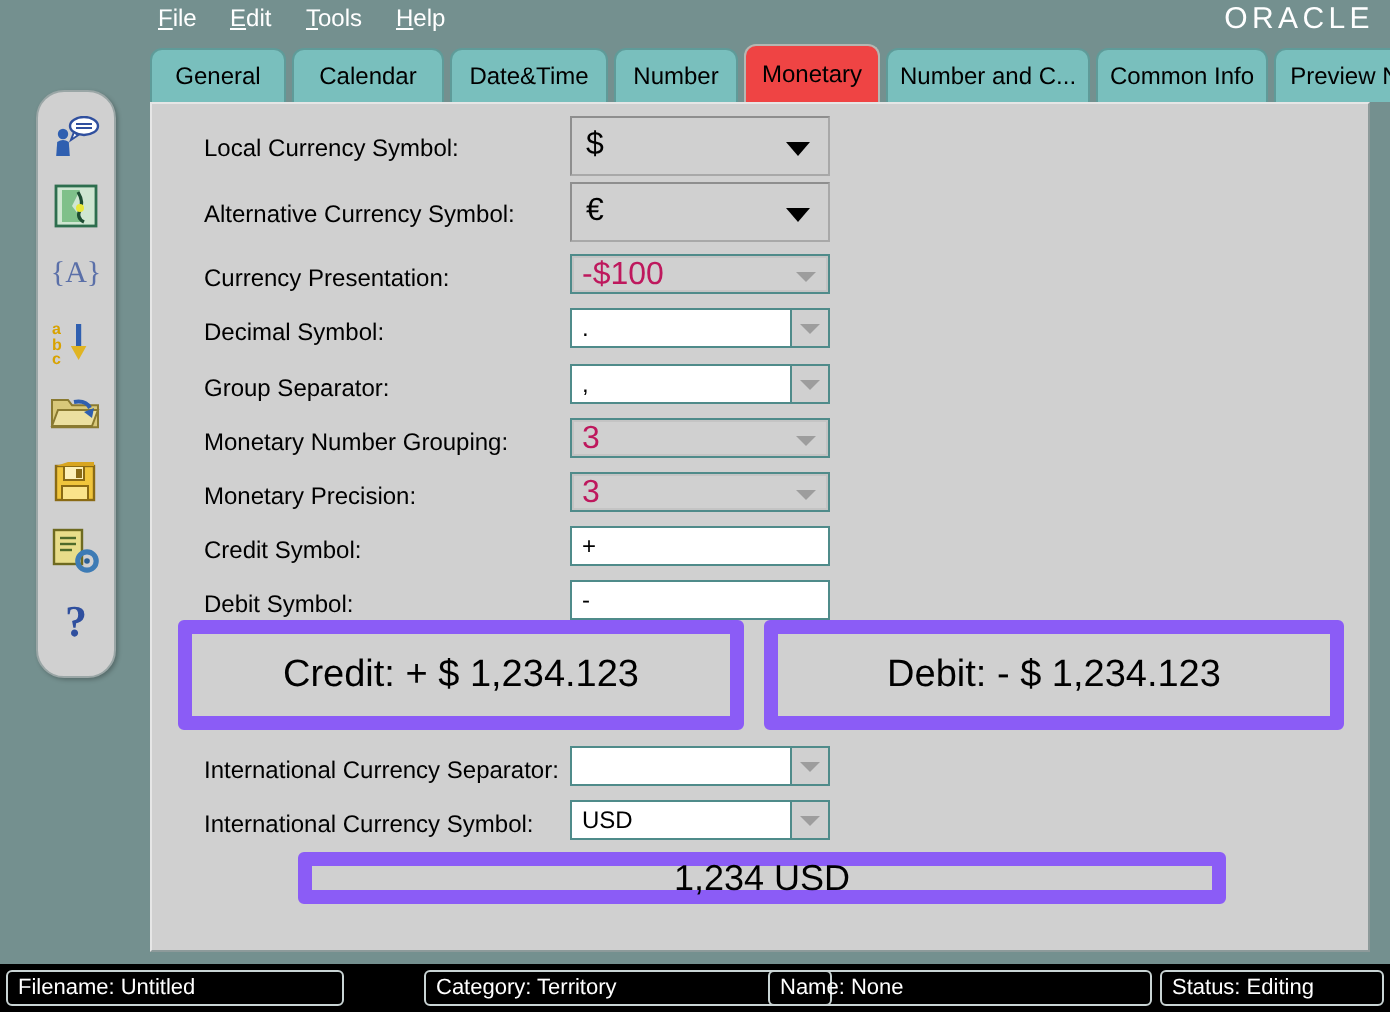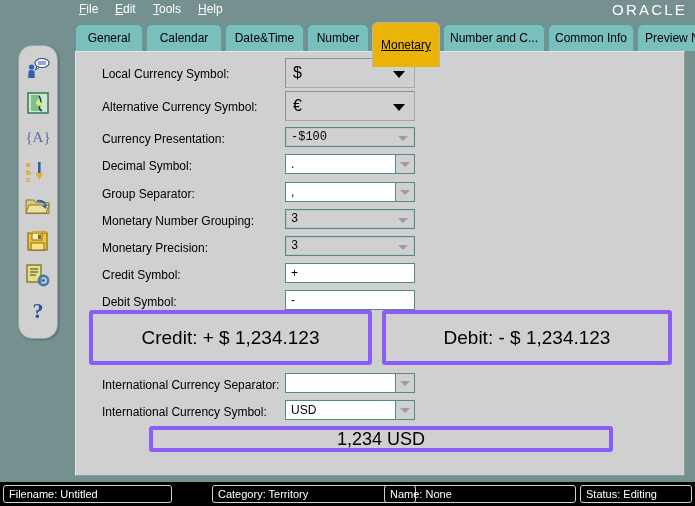--- a/index.html
+++ b/index.html
@@ -82,25 +82,24 @@
     display: flex;
     align-items: center;
     justify-content: center;
     font-size: 12px;
     color: #000;
     box-sizing: border-box;
     white-space: nowrap;
     padding: 0 6px;
   }
   .tab.active {
-    background: #eab308;
+    background: #ef4444;
     border-color: #b6b6b2;
-    height: 45px;
+    height: 29px;
     z-index: 5;
-    text-decoration: underline;
   }
 
   
   #panel {
     position: absolute;
     left: 75px; top: 51px;
     width: 610px; height: 425px;
     background: #d0d0d0;
     border-top: 1px solid #e6e6e6;
     border-left: 1px solid #e6e6e6;
@@ -159,24 +158,23 @@
   .ctl-flat {
     width: 130px;
     height: 20px;
     background: #d0d0d0;
     border: 1px solid #4f8b8a;
     box-shadow: inset 0 0 0 1px #c4c4c4;
   }
   .ctl-flat .val {
     position: absolute;
     left: 5px; top: 2px;
-    font-size: 12px;
+    font-size: 16px;
     line-height: 15px;
-    color: #000000;
-    font-family: Liberation Mono, monospace;
+    color: #be185d;
   }
   .ctl-flat .arrow-grey {
     position: absolute;
     right: 6px; top: 8px;
     width: 0; height: 0;
     border-left: 5px solid transparent;
     border-right: 5px solid transparent;
     border-top: 5px solid #9d9d9d;
   }
 
@@ -223,21 +221,21 @@
     left: 5px; top: 2px;
     font-size: 12px;
     line-height: 15px;
     color: #000;
   }
 
   
   .preview {
     position: absolute;
     background: #d0d0d0;
-    border: 4px solid #8b5cf6;
+    border: 7px solid #8b5cf6;
     border-radius: 3px;
     display: flex;
     align-items: center;
     justify-content: center;
     font-size: 19px;
     color: #000;
     box-sizing: border-box;
     white-space: nowrap;
   }
 

